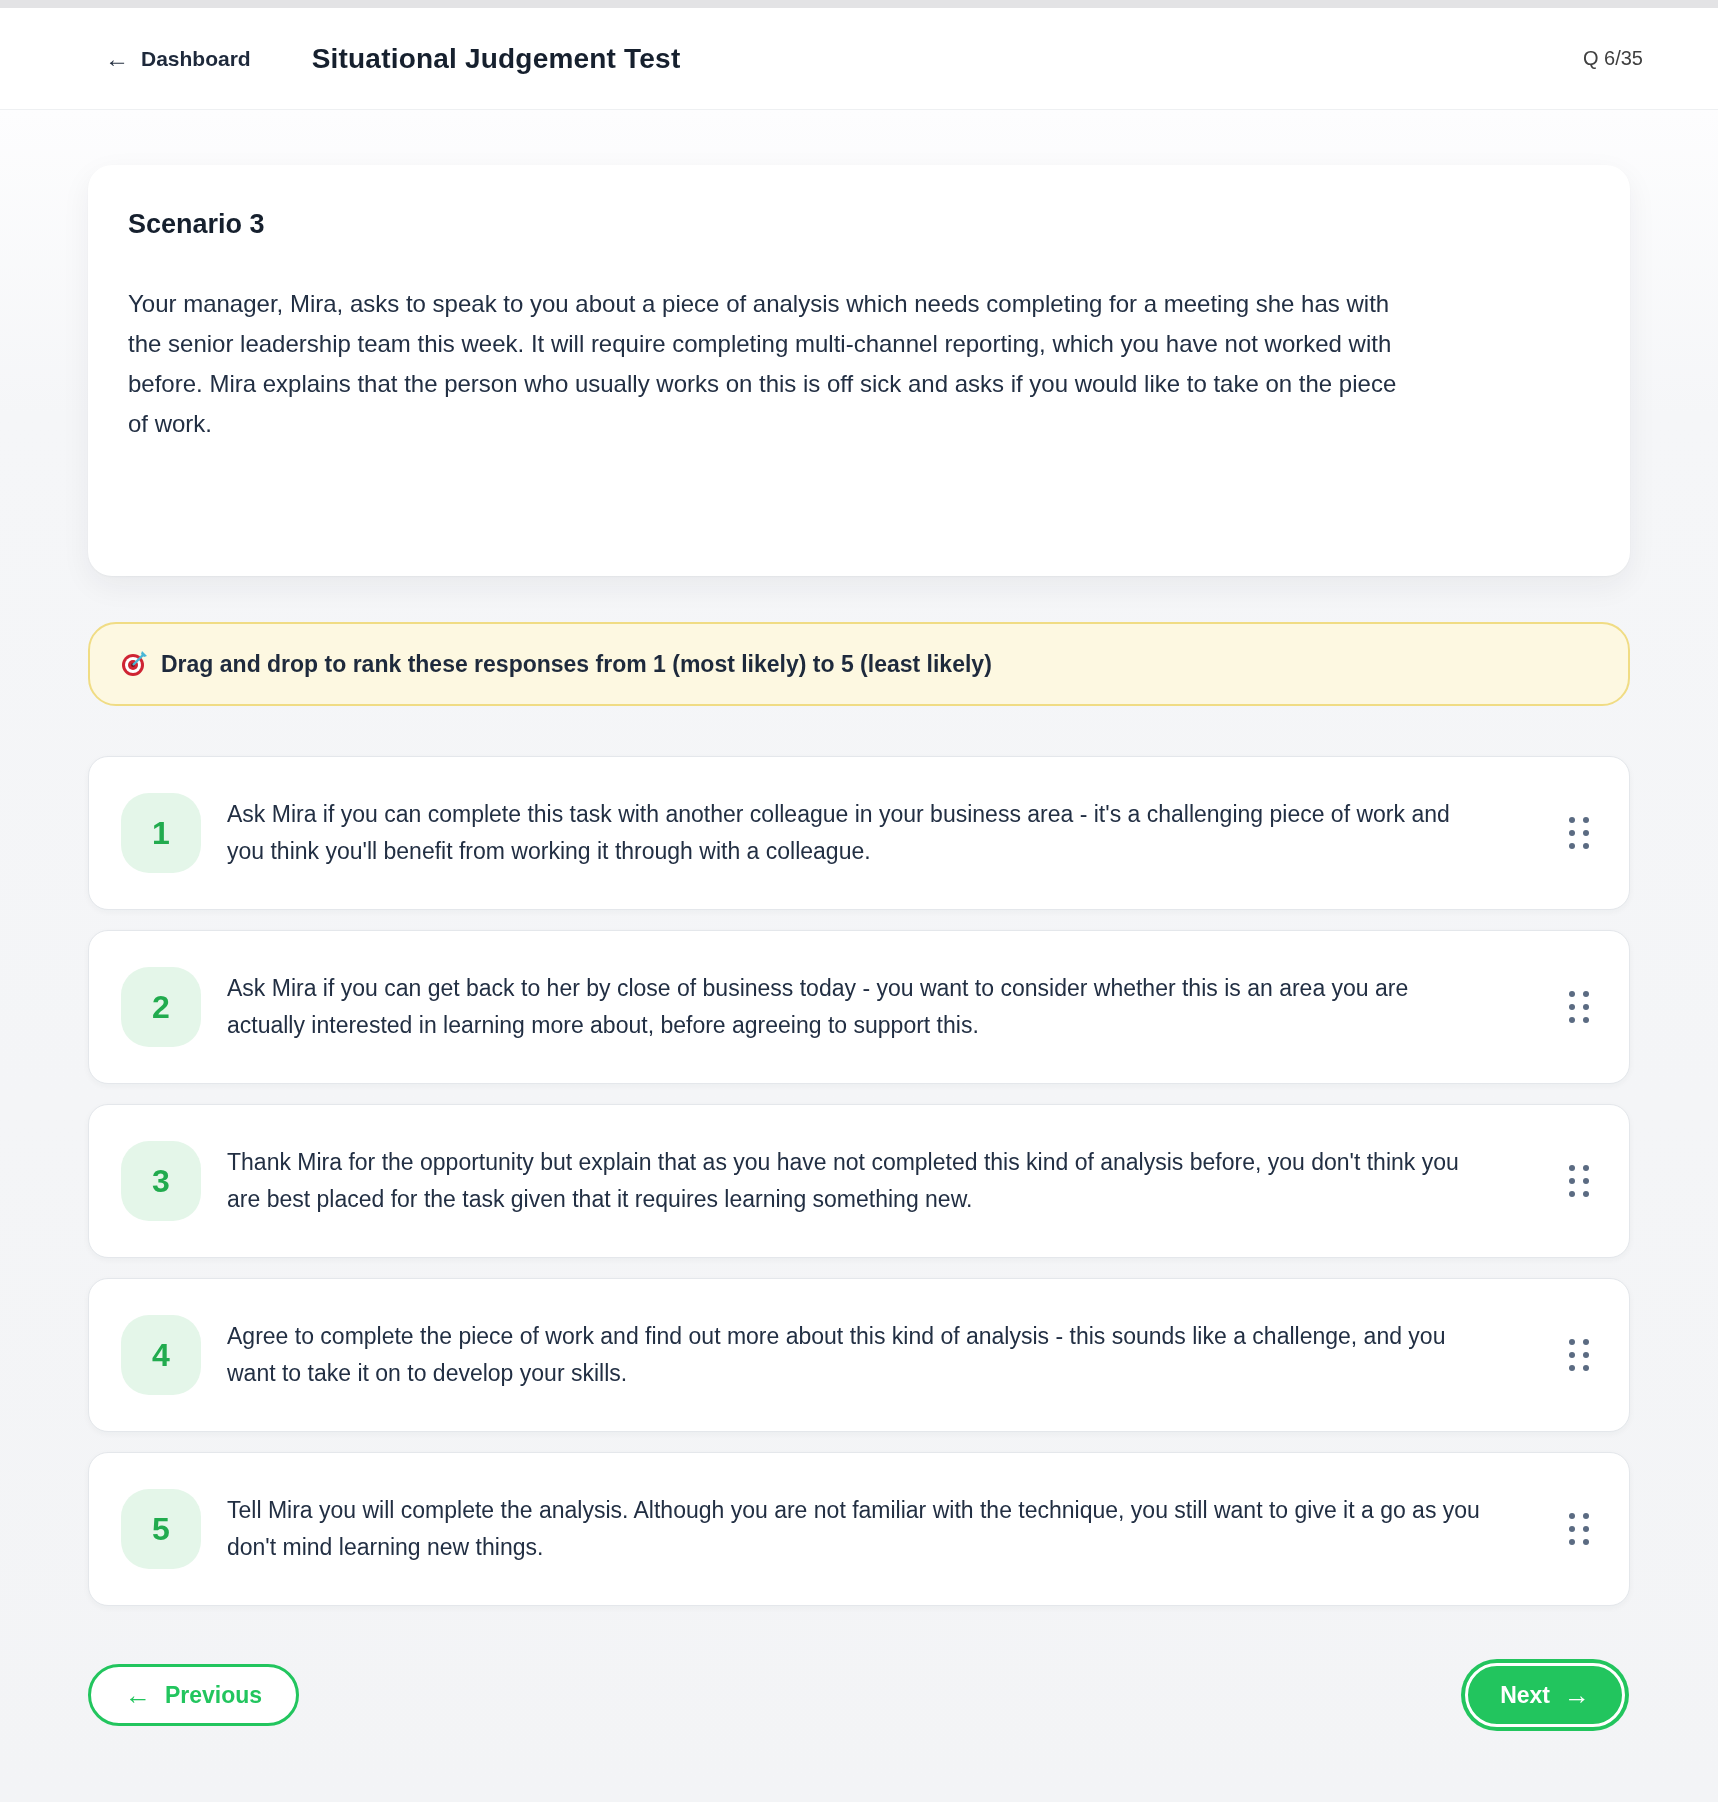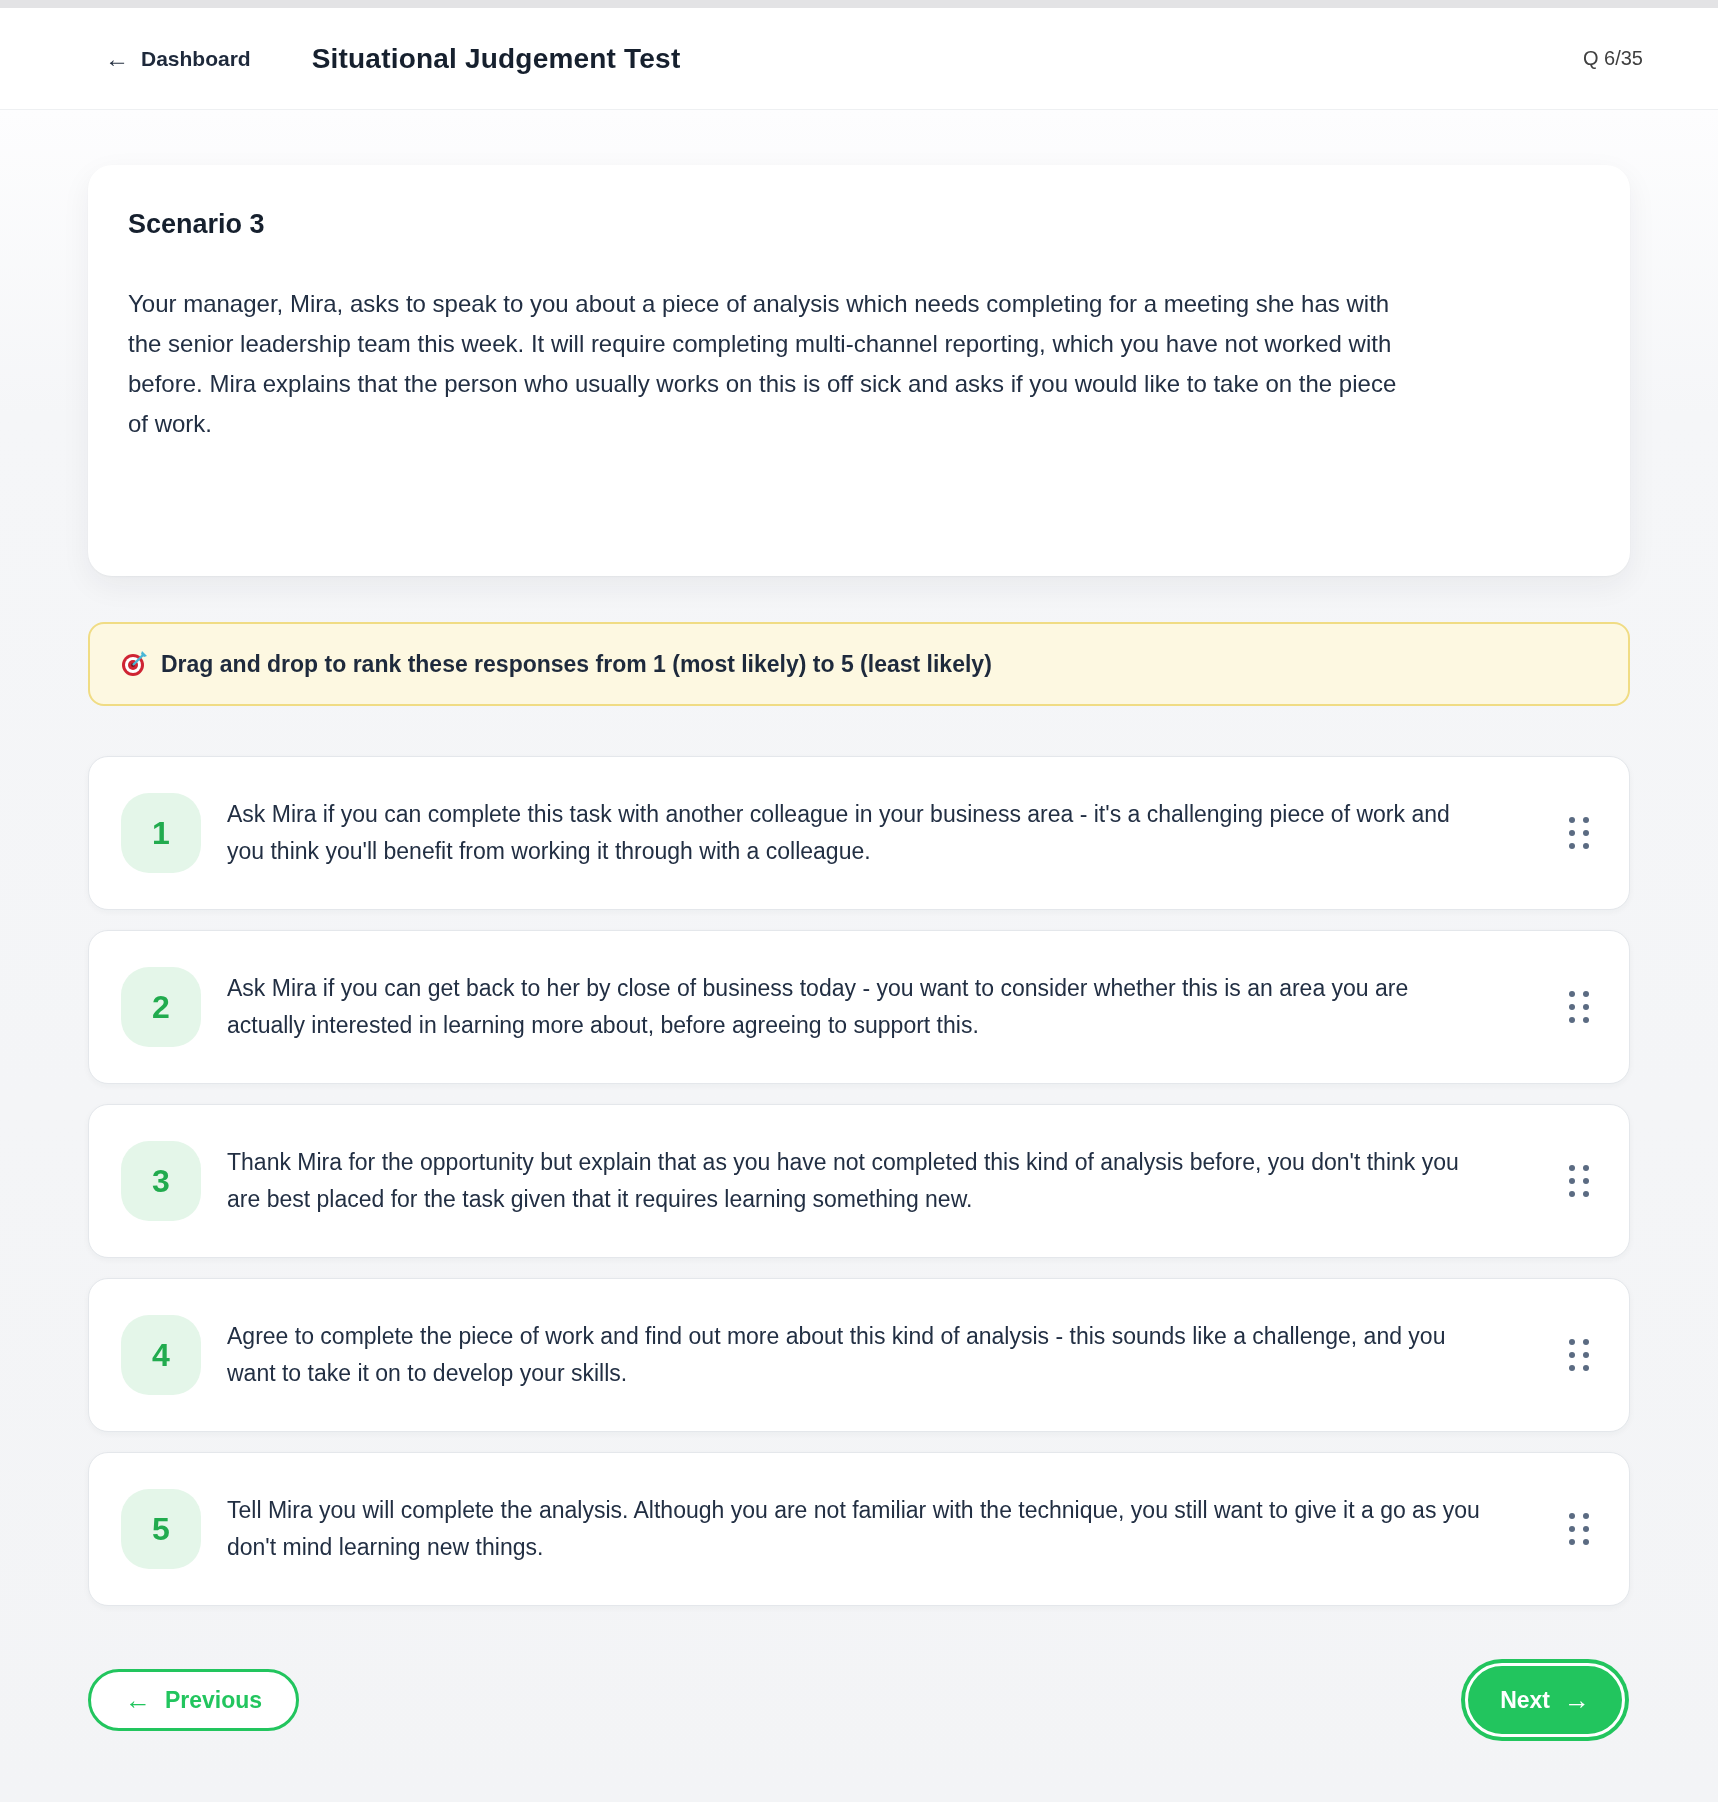--- a/index.html
+++ b/index.html
@@ -67,21 +67,21 @@
   .scenario-body {
     font-size: 24px;
     line-height: 40px;
     color: #222f43;
     max-width: 1290px;
   }
   .instruction-banner {
     margin-top: 46px;
     background: #fdf8e1;
     border: 2px solid #f0dc84;
-    border-radius: 16px;
+    border-radius: 28px;
     padding: 26px 30px;
     display: flex;
     align-items: center;
     gap: 13px;
   }
   .instruction-text {
     font-size: 23px;
     font-weight: 700;
     color: #1e2a3c;
   }
@@ -155,21 +155,21 @@
     color: #22c55e;
     border: 3px solid #22c55e;
     height: 62px;
     padding: 0 34px;
   }
   .btn-next {
     background: #22c55e;
     color: #ffffff;
     border: 3px solid #ffffff;
     box-shadow: 0 0 0 4px #22c55e;
-    height: 74px;
+    height: 64px;
     padding: 0 32px;
     margin-right: 5px;
   }
   .btn .arrow { font-size: 26px; font-weight: 400; line-height: 1; }
 </style>
 </head>
 <body>
 
 <div class="top-progress"></div>
 

